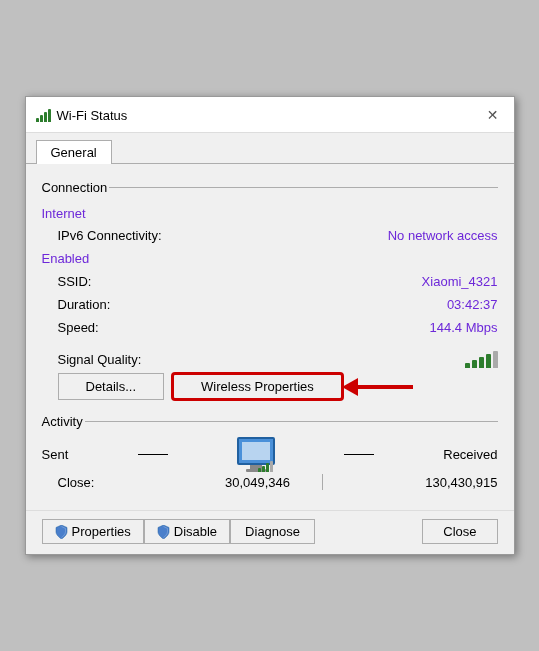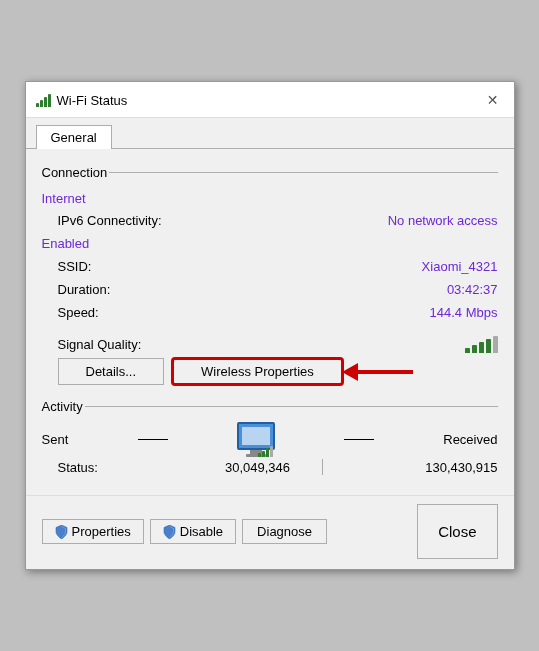--- a/index.html
+++ b/index.html
@@ -208,43 +208,43 @@
     .bytes-divider { width: 1px; height: 16px; background: #aaa; margin: 0 12px; }
     .bytes-recv { min-width: 110px; text-align: right; color: #000; }
     .bottom-buttons {
       display: flex;
       justify-content: space-between;
       align-items: center;
       padding: 8px 16px 10px 16px;
       border-top: 1px solid #ddd;
       background: #f0f0f0;
     }
-    .bottom-left { display: flex; gap: 6px; }
+    .bottom-left { display: flex; }
     .shield-btn {
       display: flex;
       align-items: center;
       gap: 4px;
       padding: 4px 12px;
       background: #f0f0f0;
       border: 1px solid #adadad;
       font-size: 13px;
       cursor: pointer;
     }
     .diagnose-btn {
       padding: 4px 14px;
       background: #f0f0f0;
       border: 1px solid #adadad;
       font-size: 13px;
       cursor: pointer;
     }
     .close-bottom {
-      padding: 18px 20px;
+      padding: 4px 20px;
       background: #f0f0f0;
       border: 1px solid #adadad;
-      font-size: 15px;
+      font-size: 13px;
       cursor: pointer;
     }
     
     .arrow-container {
       position: relative;
     }
     .red-arrow {
       position: absolute;
       right: -70px;
       top: 50%;
@@ -372,21 +372,21 @@
             <div style="width:3px;height:9px;background:#2d7d2d;border-radius:1px 1px 0 0;"></div>
             <div style="width:3px;height:11px;background:#aaa;border-radius:1px 1px 0 0;"></div>
           </div>
         </div>
 
         <div class="activity-line"></div>
         <span class="activity-label">Received</span>
       </div>
 
       <div class="bytes-row">
-        <span class="bytes-label">Status:</span>
+        <span class="bytes-label">Close:</span>
         <span class="bytes-sent" style="flex:1;text-align:right;padding-right:20px;">30,049,346</span>
         <div class="bytes-divider"></div>
         <span class="bytes-recv" style="flex:1;text-align:right;">130,430,915</span>
       </div>
     </div>
 
   </div>
 
   <div class="bottom-buttons">
     <div class="bottom-left">

